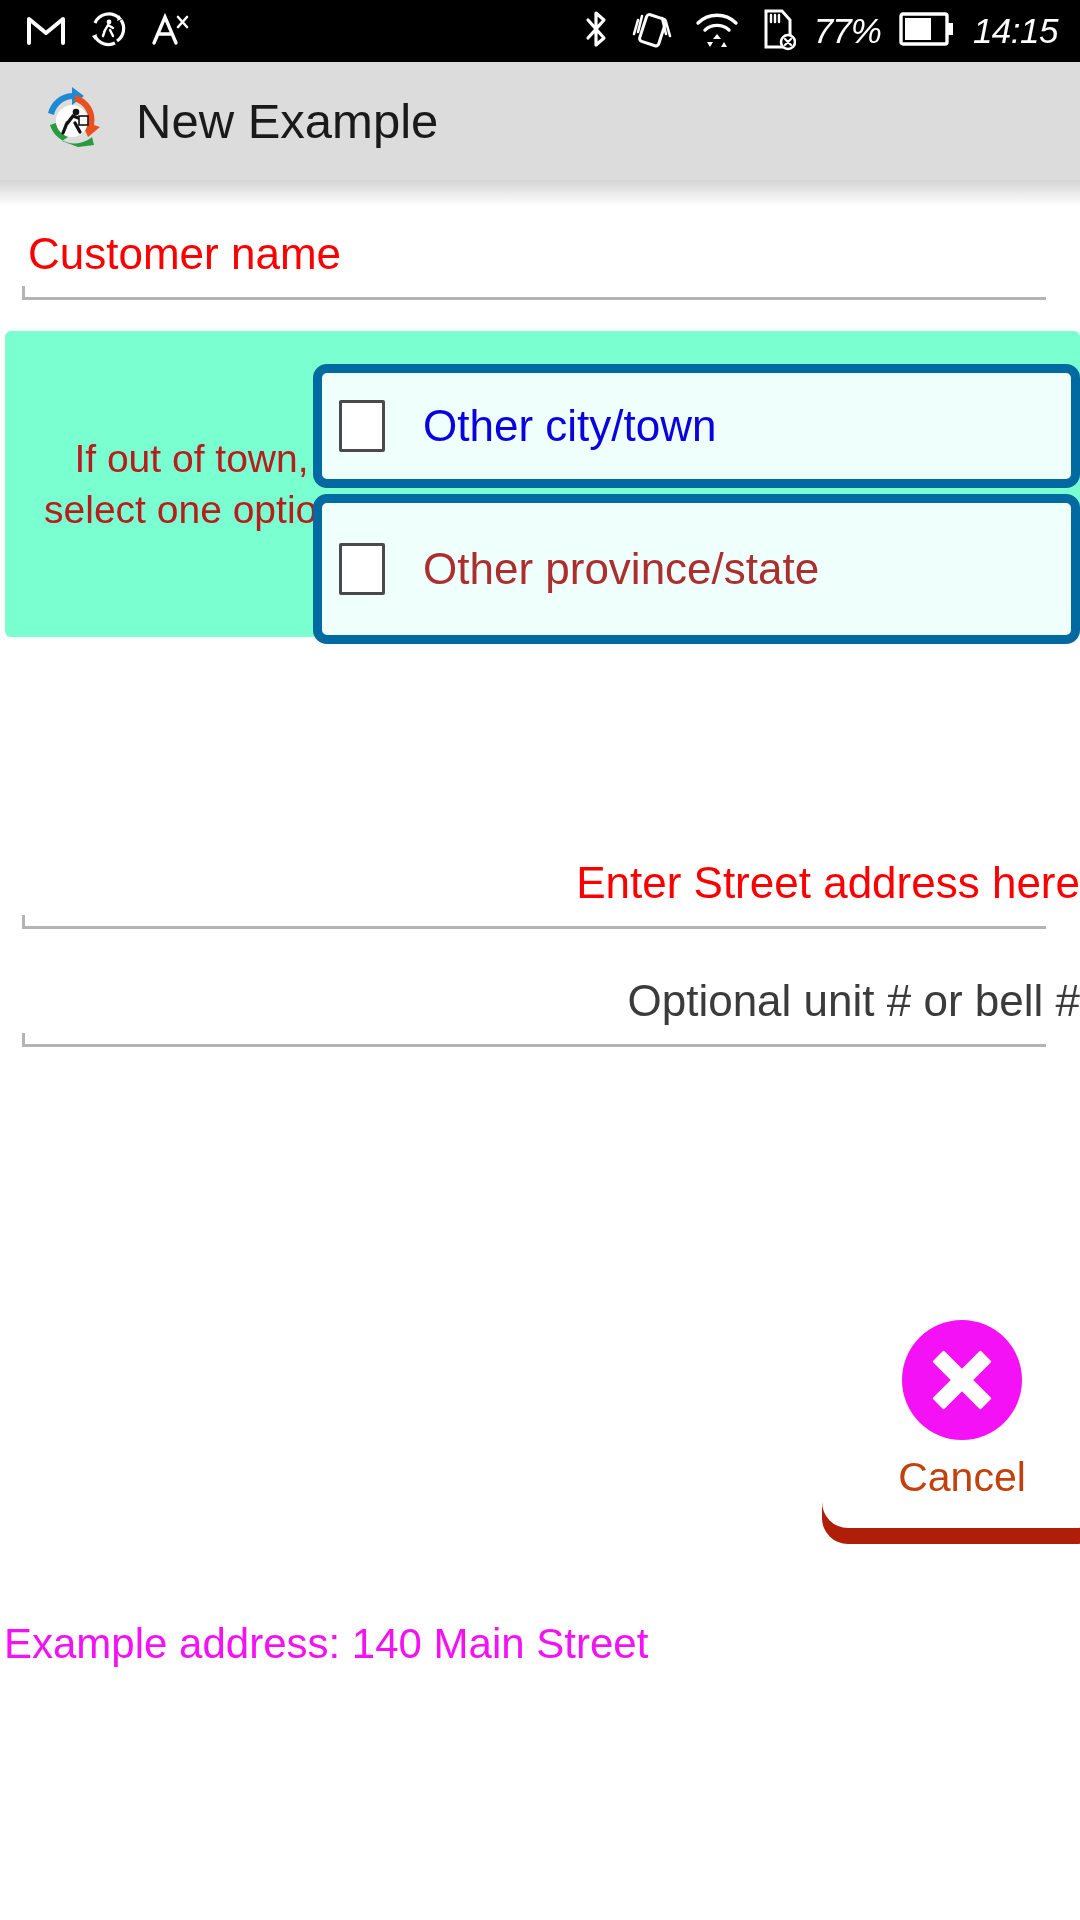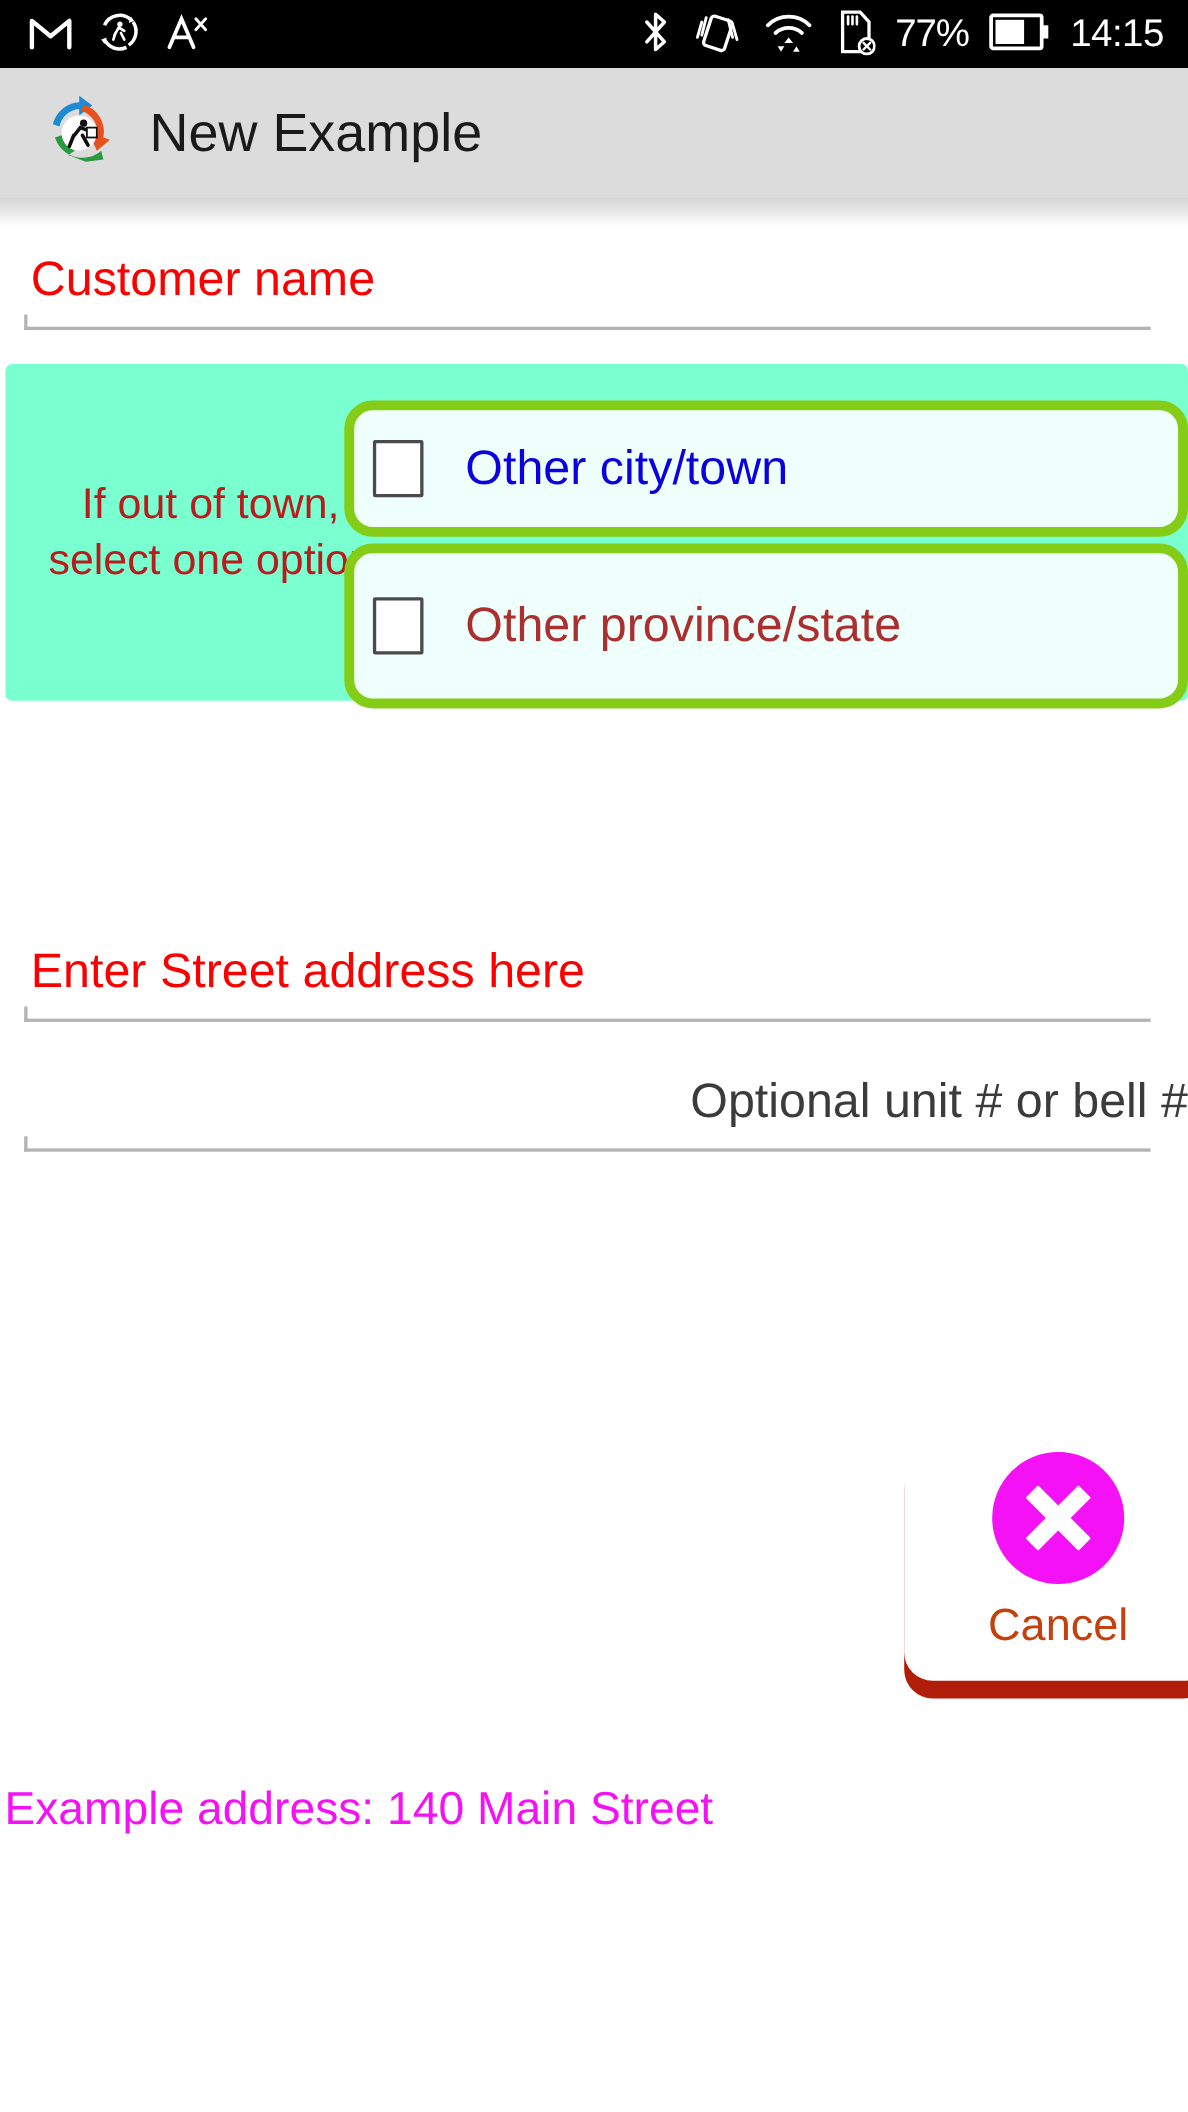--- a/index.html
+++ b/index.html
@@ -11,20 +11,21 @@
   }
   #screen { position: relative; width: 1080px; height: 1920px; background:#fff; }
 
   
   .statusbar {
     position: absolute; top: 0; left: 0;
     width: 1080px; height: 62px;
     background: #000;
     display: flex; align-items: center;
     color: #fff;
+    font-style: italic;
   }
   .sb-left { display: flex; align-items: center; gap: 22px; padding-left: 26px; }
   .sb-right { display: flex; align-items: center; gap: 18px; margin-left: auto; padding-right: 22px; }
   .sb-icon { display: block; }
   .sb-pct {
     font-size: 35px; letter-spacing: -1px;
     font-family: "Liberation Sans", sans-serif;
   }
   .sb-clock {
     font-size: 35px; letter-spacing: -0.5px;
@@ -90,22 +91,22 @@
     line-height: 51px;
     font-family: "Liberation Sans", sans-serif;
   }
   .choices {
     position: absolute;
     left: 313px; top: 364px;
     width: 767px;
   }
   .choice-card {
     background: #effffb;
-    border: 9px solid #84cc16;
-    border-radius: 26px;
+    border: 9px solid #0369a1;
+    border-radius: 14px;
     height: 124px;
     display: flex;
     align-items: center;
     padding-left: 17px;
   }
   .choice-card.second {
     margin-top: 6px;
     height: 150px;
   }
   .cb {
@@ -276,21 +277,21 @@
     <div class="choice-card">
       <span class="cb"></span>
       <span class="choice-label blue">Other city/town</span>
     </div>
     <div class="choice-card second">
       <span class="cb"></span>
       <span class="choice-label maroon">Other province/state</span>
     </div>
   </div>
 
-  <div class="field" style="top:857px;">
+  <div class="field" style="top:857px;text-align:right;">
     <div class="field-label red">Enter Street address here</div>
     <div class="field-underline" style="top:58px;"></div>
   </div>
 
   <div class="field" style="top:975px;text-align:right;">
     <div class="field-label dark">Optional unit # or bell #</div>
     <div class="field-underline" style="top:58px;"></div>
   </div>
 
 

